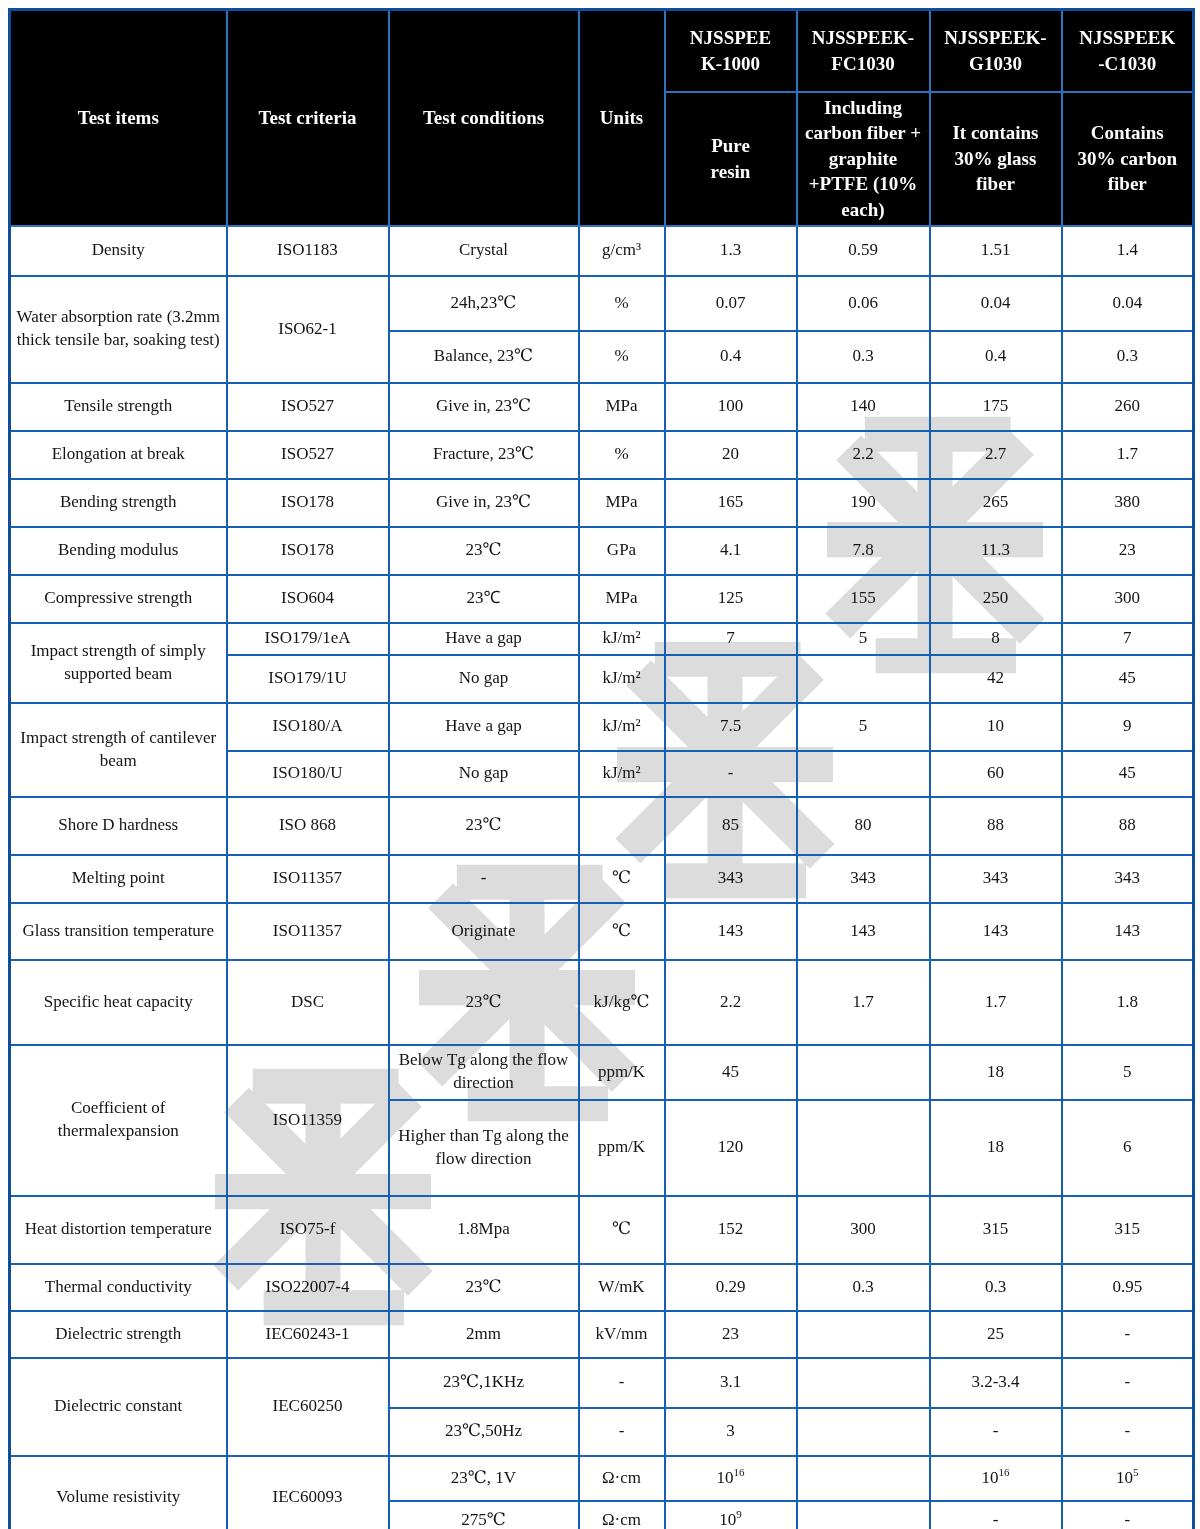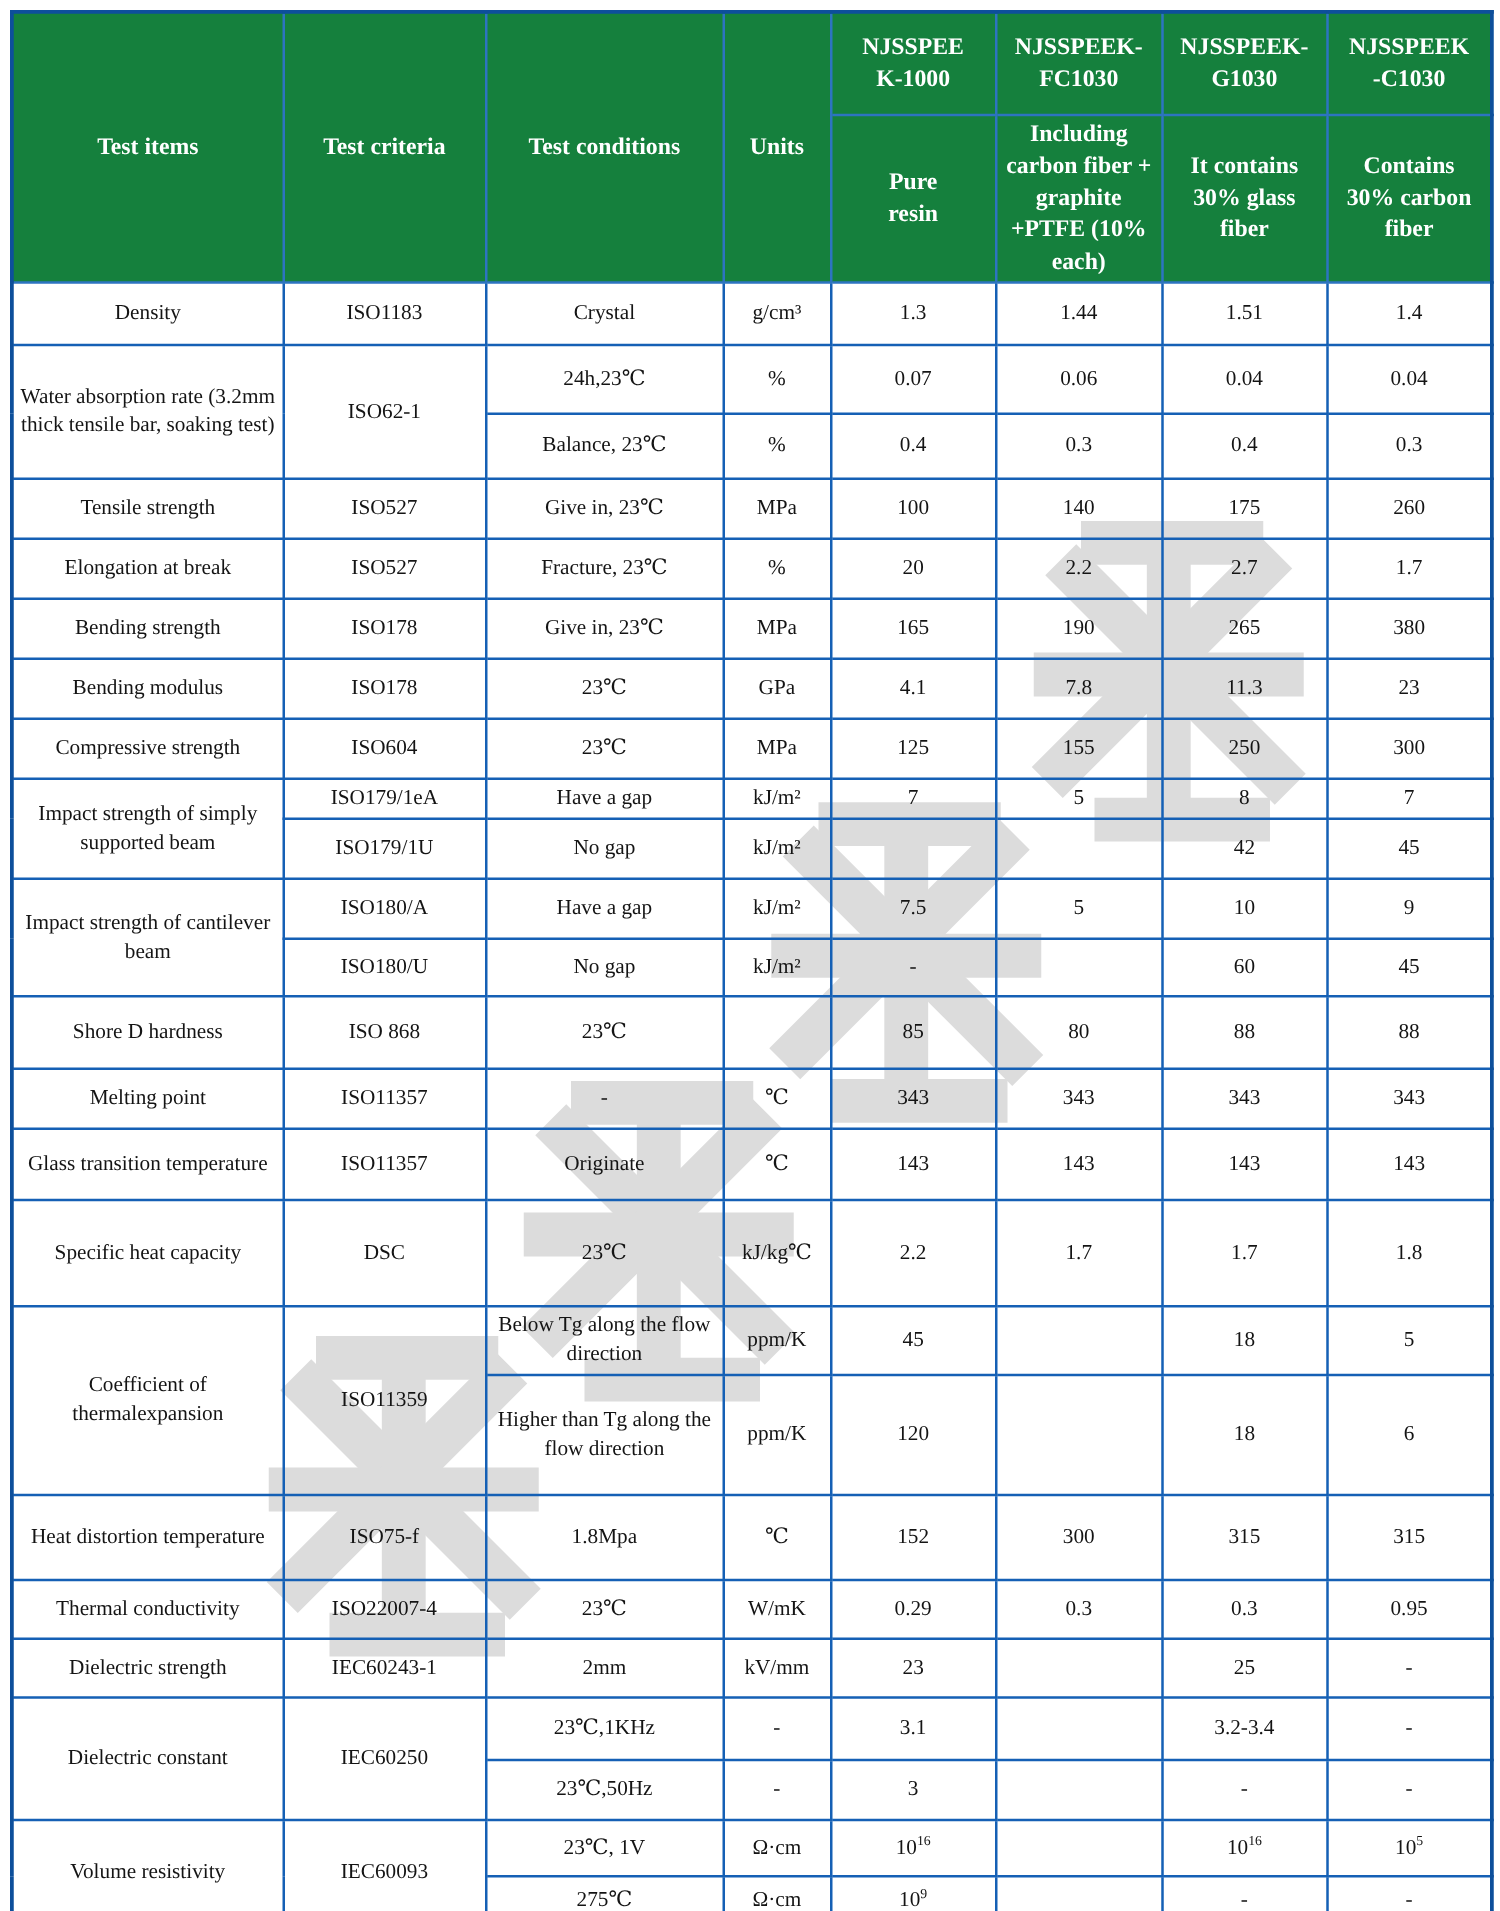--- a/index.html
+++ b/index.html
@@ -12,21 +12,21 @@
     position:absolute;left:0;top:0;width:1200px;height:1529px;
     z-index:0;pointer-events:none;
   }
   table.spec{
     position:relative;z-index:1;
     border-collapse:collapse;table-layout:fixed;
     margin:8px;width:1184px;
     border:3px solid #0d4f9b;
   }
   th{
-    background:#15803d;color:#ffffff;font-weight:bold;
+    background:#000000;color:#ffffff;font-weight:bold;
     border:2px solid #2d74c0;
     text-align:center;vertical-align:middle;
     white-space:pre-line;padding:2px 3px;
     font-size:19px;line-height:1.35;
   }
   td{
     border:2px solid #1560b5;
     background:transparent;color:#141414;
     text-align:center;vertical-align:middle;
     padding:2px 4px;font-size:17px;line-height:1.35;
@@ -95,21 +95,21 @@
 fiber</th>
       </tr>
     </thead>
     <tbody>
       <tr style="height: 50px;">
         <td>Density</td>
         <td>ISO1183</td>
         <td>Crystal</td>
         <td>g/cm³</td>
         <td>1.3</td>
-        <td>1.44</td>
+        <td>0.59</td>
         <td>1.51</td>
         <td>1.4</td>
       </tr>
       <tr style="height: 55px;">
         <td rowspan="2">Water absorption rate (3.2mm thick tensile bar, soaking test)</td>
         <td rowspan="2">ISO62-1</td>
         <td>24h,23℃</td>
         <td>%</td>
         <td>0.07</td>
         <td>0.06</td>
@@ -157,21 +157,21 @@
       <tr style="height: 48px;">
         <td>Bending modulus</td>
         <td>ISO178</td>
         <td>23℃</td>
         <td>GPa</td>
         <td>4.1</td>
         <td>7.8</td>
         <td>11.3</td>
         <td>23</td>
       </tr>
-      <tr style="height: 48px;">
+      <tr style="height: 48px; font-family: Liberation Serif, serif;">
         <td>Compressive strength</td>
         <td>ISO604</td>
         <td>23℃</td>
         <td>MPa</td>
         <td>125</td>
         <td>155</td>
         <td>250</td>
         <td>300</td>
       </tr>
       <tr style="height: 32px;">

